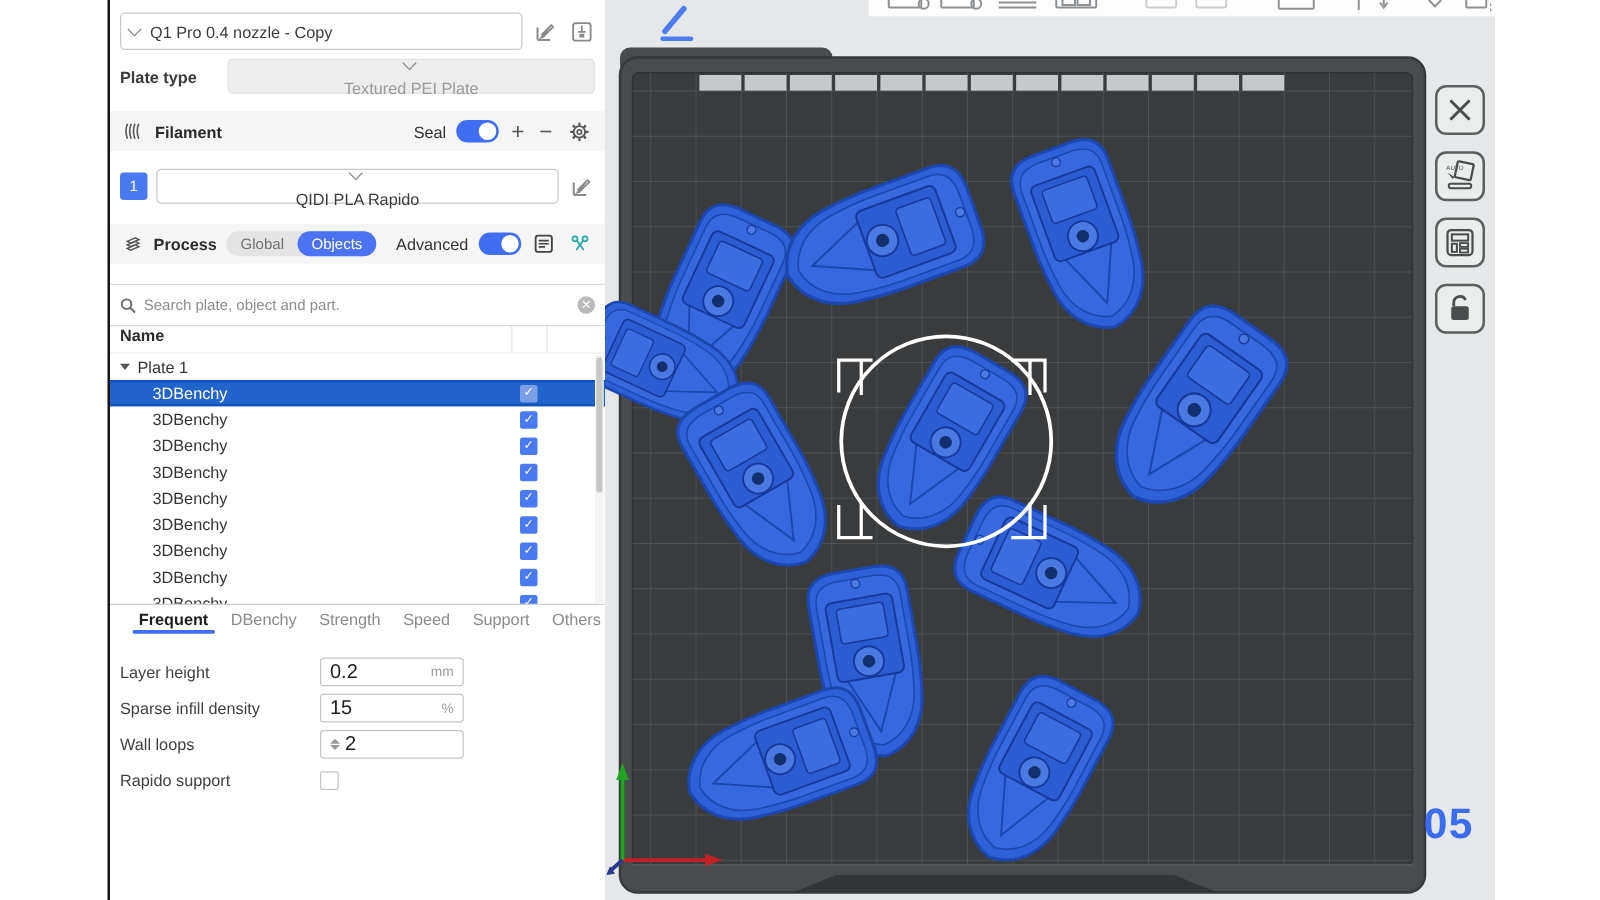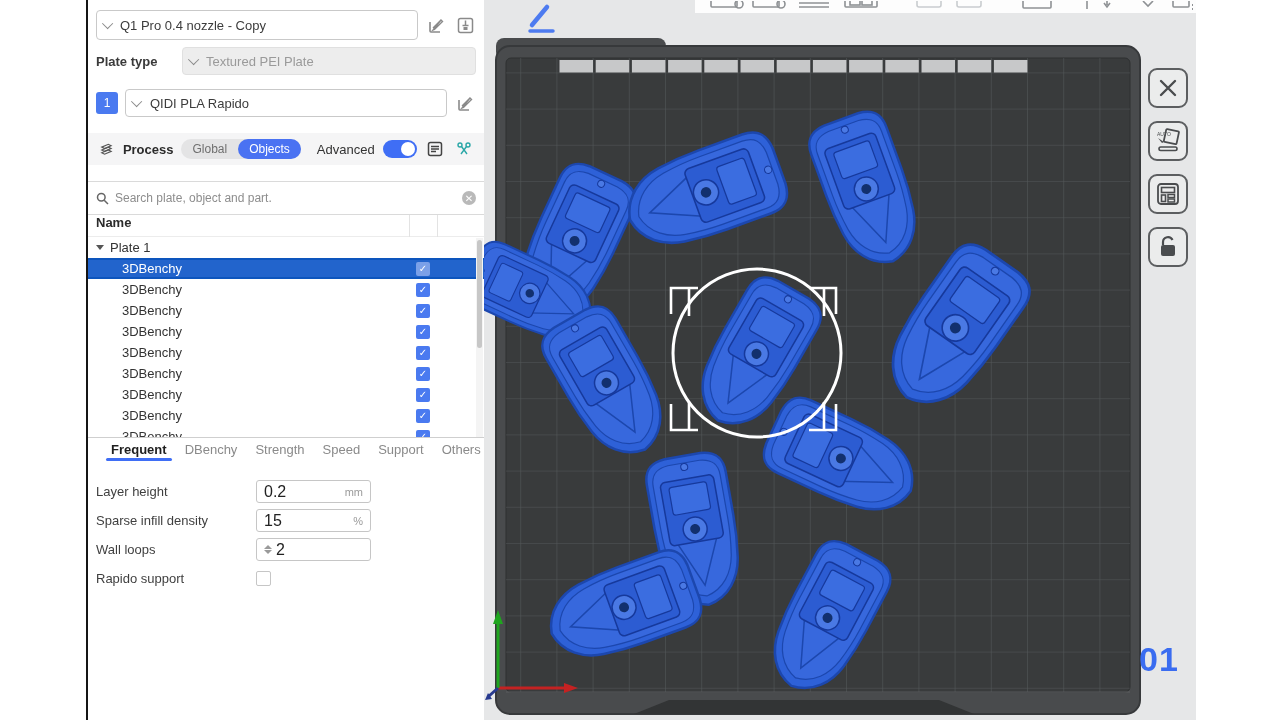--- a/index.html
+++ b/index.html
@@ -8,21 +8,21 @@
   .abs { position:absolute; }
 
   
   #side-divider { left:86px; top:0; width:2px; height:720px; background:#151515; }
 
   
   #sidebar { left:88px; top:0; width:396px; height:720px; background:#fff; font-size:13px; }
 
   .combo { display:flex; align-items:center; gap:7px; border:1px solid #c9c9c9; border-radius:4px;
            background:#fff; padding:0 8px; height:30px; color:#3c3c3c; }
-  .combo.small { height:28px; }
+  .combo.small { height:28px;flex-direction:column; }
   .combo.disabled { background:#ededed; border-color:#e0e0e0; color:#9a9a9a; }
   .chev { width:8px; height:8px; border-left:1.6px solid #8a8a8a; border-bottom:1.6px solid #8a8a8a;
           transform:rotate(-45deg) translateY(-2px); flex:0 0 8px; }
   .icon-btn { width:22px; height:22px; display:flex; align-items:center; justify-content:center; cursor:pointer; }
 
   #printer-row { display:flex; align-items:center; gap:7px; margin:10px 8px 0 8px; }
   #printer-row .combo { flex:1; }
 
   #plate-row { display:flex; align-items:center; margin:7px 8px 0 8px; }
   #plate-row .lbl { width:86px; font-weight:bold; color:#3a3a3a; }
@@ -125,20 +125,42 @@
   </div>
 
   <div id="plate-row">
     <span class="lbl">Plate type</span>
     <div class="combo small disabled">
       <span class="chev"></span>
       <span>Textured PEI Plate</span>
     </div>
   </div>
 
+  <div class="section-header">
+    <svg width="18" height="16" viewBox="0 0 18 16">
+      <path d="M4 2 q-2.5 6 0 12 M7 2 q-2.5 6 0 12 M10 2 q-2.5 6 0 12 M13 2 q-2.5 6 0 12" fill="none" stroke="#555" stroke-width="1.3"></path>
+    </svg>
+    <span class="section-title">Filament</span>
+    <span class="spacer"></span>
+    <span>Seal</span>
+    <span class="toggle">
+        <span class="knob"></span>
+      </span>
+    <span class="pm">+</span>
+    <span class="pm">−</span>
+    <span class="icon-btn">
+      <svg width="17" height="17" viewBox="0 0 17 17">
+        <circle cx="8.5" cy="8.5" r="4.6" fill="none" stroke="#555" stroke-width="1.5"></circle>
+        <circle cx="8.5" cy="8.5" r="1.8" fill="none" stroke="#555" stroke-width="1.2"></circle>
+        <g stroke="#555" stroke-width="1.8">
+          <path d="M8.5 1.2 v2.2 M8.5 13.6 v2.2 M1.2 8.5 h2.2 M13.6 8.5 h2.2 M3.3 3.3 l1.6 1.6 M12.1 12.1 l1.6 1.6 M13.7 3.3 l-1.6 1.6 M4.9 12.1 l-1.6 1.6"></path>
+        </g>
+      </svg>
+    </span>
+  </div>
 
   <div id="filament-row">
     <span class="badge">1</span>
     <div class="combo small">
       <span class="chev"></span>
       <span>QIDI PLA Rapido</span>
     </div>
     <span class="icon-btn">
       <svg width="17" height="17" viewBox="0 0 17 17">
         <path d="M2 5 v9 a1 1 0 0 0 1 1 h9" fill="none" stroke="#8a8a8a" stroke-width="1.6"></path>
@@ -411,14 +433,14 @@
       <rect x="12" y="17" width="6.5" height="3" fill="none" stroke="#4a4c4e" stroke-width="1.5"></rect>
     </svg>
   </div>
   <div class="vp-btn" style="top:227px">
     <svg width="22" height="24" viewBox="0 0 22 24">
       <path d="M6,10 V7 a5,5 0 0 1 9.5,-2" fill="none" stroke="#4a4c4e" stroke-width="2.2"></path>
       <rect x="4" y="10" width="14" height="11" rx="2" fill="#4a4c4e"></rect>
     </svg>
   </div>
 
-  <div id="plate-number">01</div>
+  <div id="plate-number">05</div>
 </div>
 
 </body></html>

